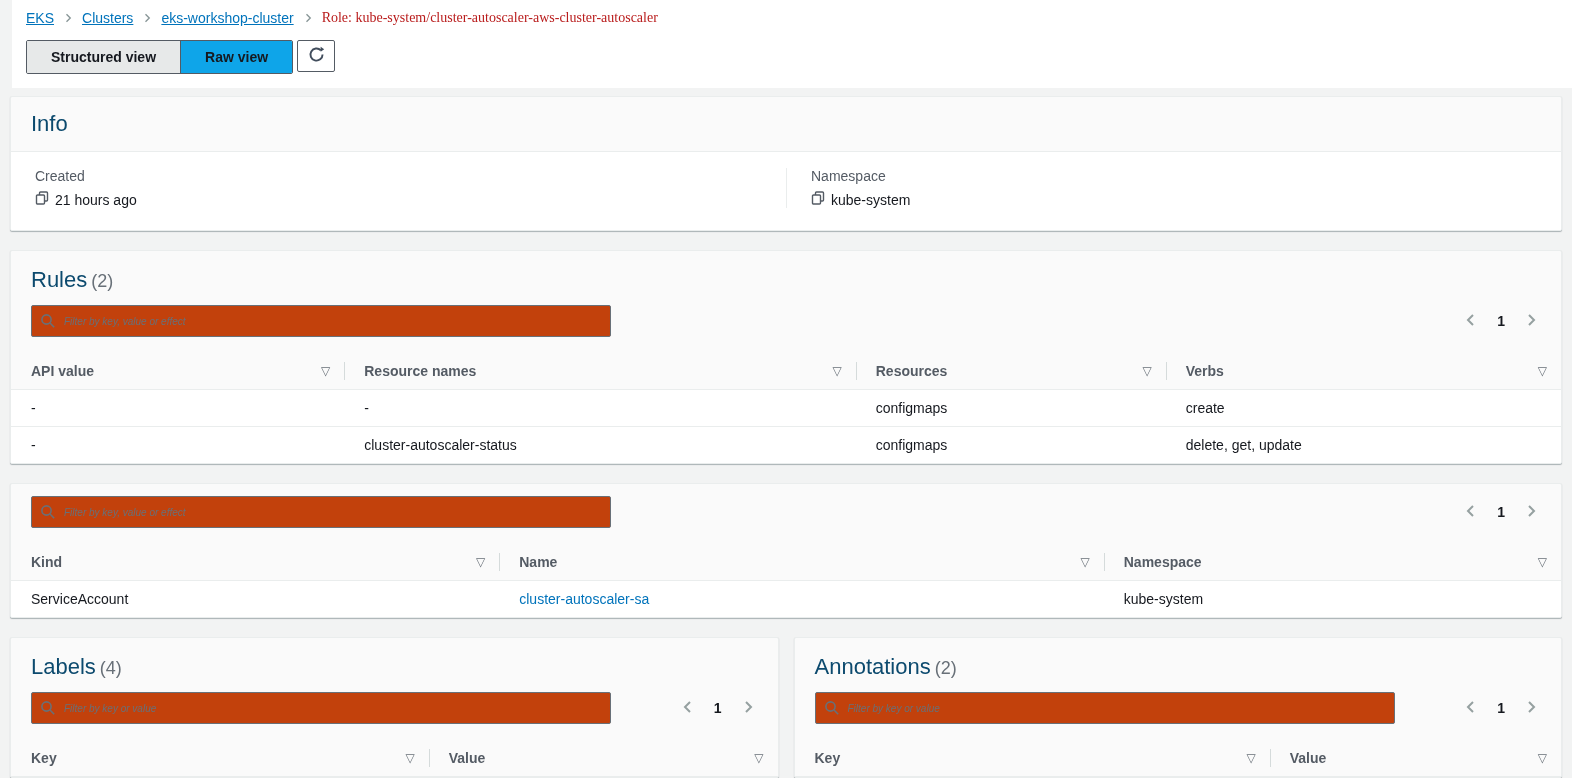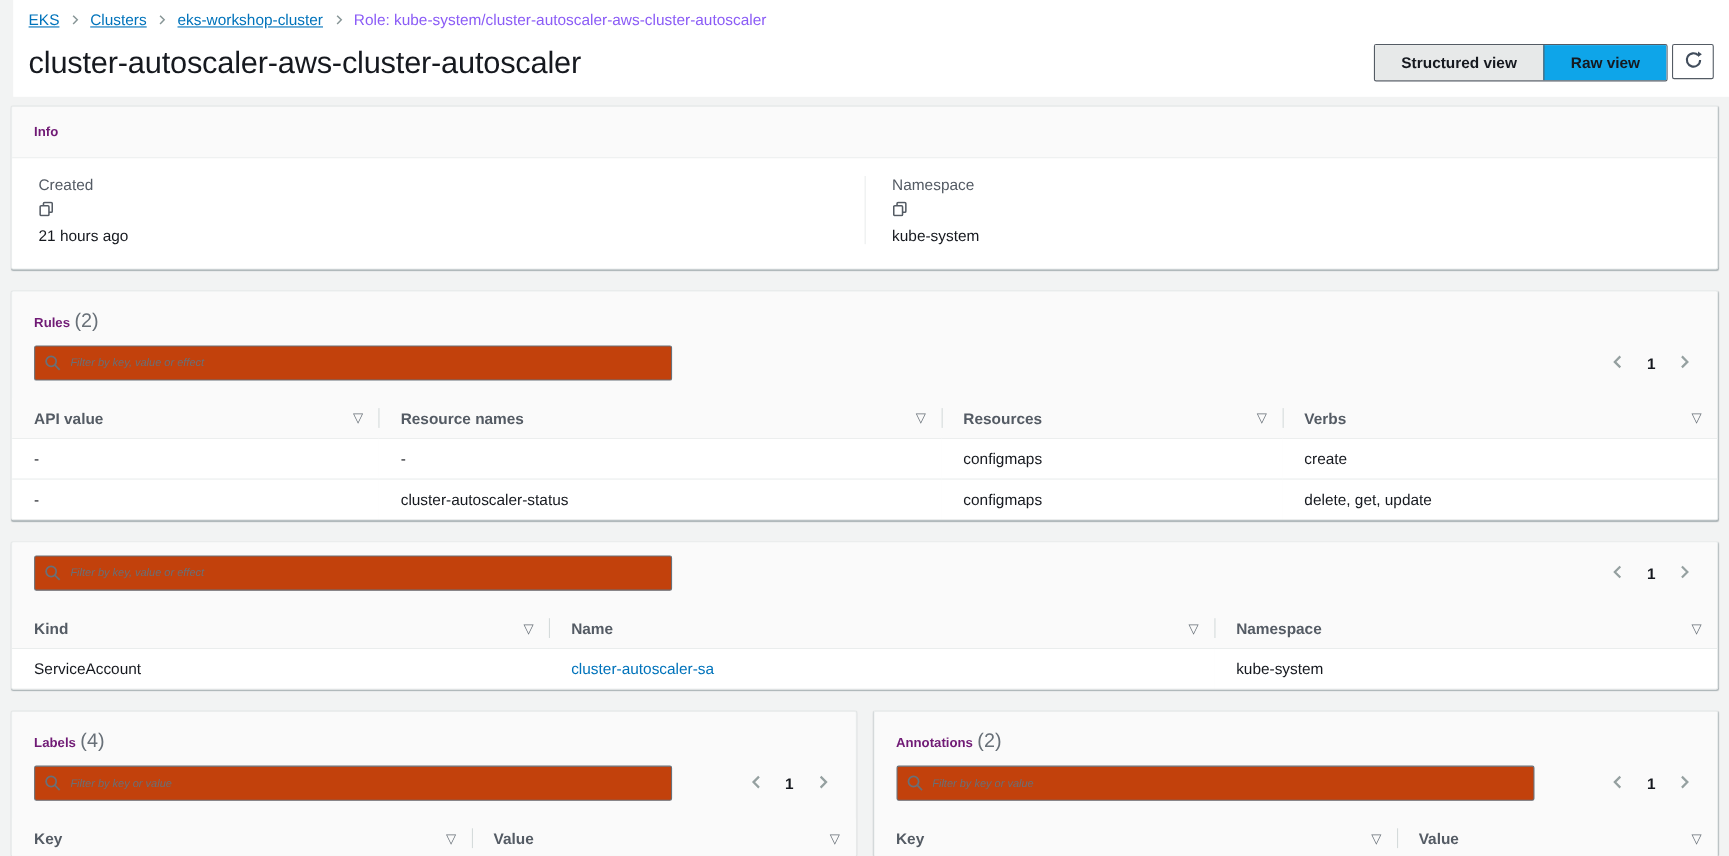--- a/index.html
+++ b/index.html
@@ -4,46 +4,46 @@
 <style>
   * { margin:0; padding:0; box-sizing:border-box; }
   html,body { width:1572px; height:778px; overflow:hidden; }
   body { font-family:"Liberation Sans","DejaVu Sans",sans-serif; background:#f2f3f3; color:#16191f; }
 
   
   .top-zone { background:#fff; padding:10px 14px 14px;margin-left:12px; }
   .breadcrumb { display:flex; align-items:center; gap:8px; font-size:14px; }
   .breadcrumb a { color:#0073bb; text-decoration:underline; cursor:pointer; }
   .breadcrumb .crumb-sep { display:flex; align-items:center; }
-  .breadcrumb .current { color:#8b5cf6; }
+  .breadcrumb .current { color:#b91c1c;font-family:Liberation Serif, serif; }
   .title-row { display:flex; align-items:center; justify-content:space-between; margin-top:14px; }
   h1.page-title { font-size:28px; font-weight:500; color:#16191f; letter-spacing:-0.2px; }
   .header-actions { display:flex; align-items:flex-start; gap:4px; }
   .segmented { display:inline-flex; border:1px solid #545b64; border-radius:2px; overflow:hidden; }
   .segmented button { font-family:inherit; font-size:14px; font-weight:700; color:#16191f; background:#0ea5e9;
       border:none; height:32px; padding:0 24px; cursor:pointer; }
   .segmented button.selected { background:#e7e9e9; }
   .segmented button + button { border-left:1px solid #545b64; }
   .icon-btn { width:38px; height:32px; background:#fff; border:1px solid #545b64; border-radius:2px;
       display:flex; align-items:center; justify-content:center; cursor:pointer; }
 
   
   .content { padding:8px 10px 0; }
   .panel { background:#fafafa; border:1px solid #eaeded; border-radius:2px;
       box-shadow:0 1px 1px rgba(0,28,36,.3); margin-bottom:19px; overflow:hidden; }
 
   
   .panel-header { padding:14px 20px; border-bottom:1px solid #eaeded; }
-  .panel-title { font-size:12px; font-weight:700; color:#701a75; }
+  .panel-title { font-size:22px; font-weight:400; color:#0c4a6e; }
   .panel-count { font-size:18px; font-weight:400; color:#687078; margin-left:4px; }
   .info-body { background:#fff; display:grid; grid-template-columns:1fr 1fr; padding:16px 0 22px; }
   .info-col { padding:0 24px; }
   .info-col + .info-col { border-left:1px solid #eaeded; }
   .field-label { font-size:14px; color:#545b64; margin-bottom:7px; }
-  .field-value { font-size:14px; color:#16191f; display:flex; gap:6px;flex-direction:column; }
+  .field-value { font-size:14px; color:#16191f; display:flex; align-items:center; gap:6px; }
 
   
   .section-head { padding:16px 20px 0; }
   .toolbar { display:flex; align-items:center; padding:12px 20px 16px; }
   .search-box { position:relative; width:580px; }
   .search-box input { width:100%; height:32px; border:1px solid #687078; border-radius:2px;
       background:#c2410c; padding:0 10px 0 32px; font-size:10px; font-family:inherit; color:#16191f; }
   .search-box input::placeholder { font-style:italic; color:#687078; }
   .search-box .search-icon { position:absolute; left:9px; top:8px; }
   .pagination { display:flex; align-items:center; gap:16px; margin-left:auto; }
@@ -86,21 +86,20 @@
     <a>eks-workshop-cluster</a>
     <span class="crumb-sep">
       <svg width="12" height="12" viewBox="0 0 16 16">
           <path d="M6 3l5 5-5 5" fill="none" stroke="#879596" stroke-width="1.8"></path>
         </svg>
     </span>
     <span class="current">Role: kube-system/cluster-autoscaler-aws-cluster-autoscaler</span>
   </nav>
 
   <div class="title-row">
-    <h1 class="page-title">cluster-autoscaler-aws-cluster-autoscaler</h1>
     <div class="header-actions">
       <div class="segmented">
         <button class="selected">Structured view</button>
         <button>Raw view</button>
       </div>
       <button class="icon-btn">
         <span>
           <svg width="17" height="17" viewBox="0 0 16 16">
             <path d="M13.7 8a5.7 5.7 0 1 1-1.6-3.95" fill="none" stroke="#414d5c" stroke-width="1.8"></path>
             <polygon points="11.9,0.8 11.9,5.4 15.2,3.1" fill="#414d5c"></polygon>

